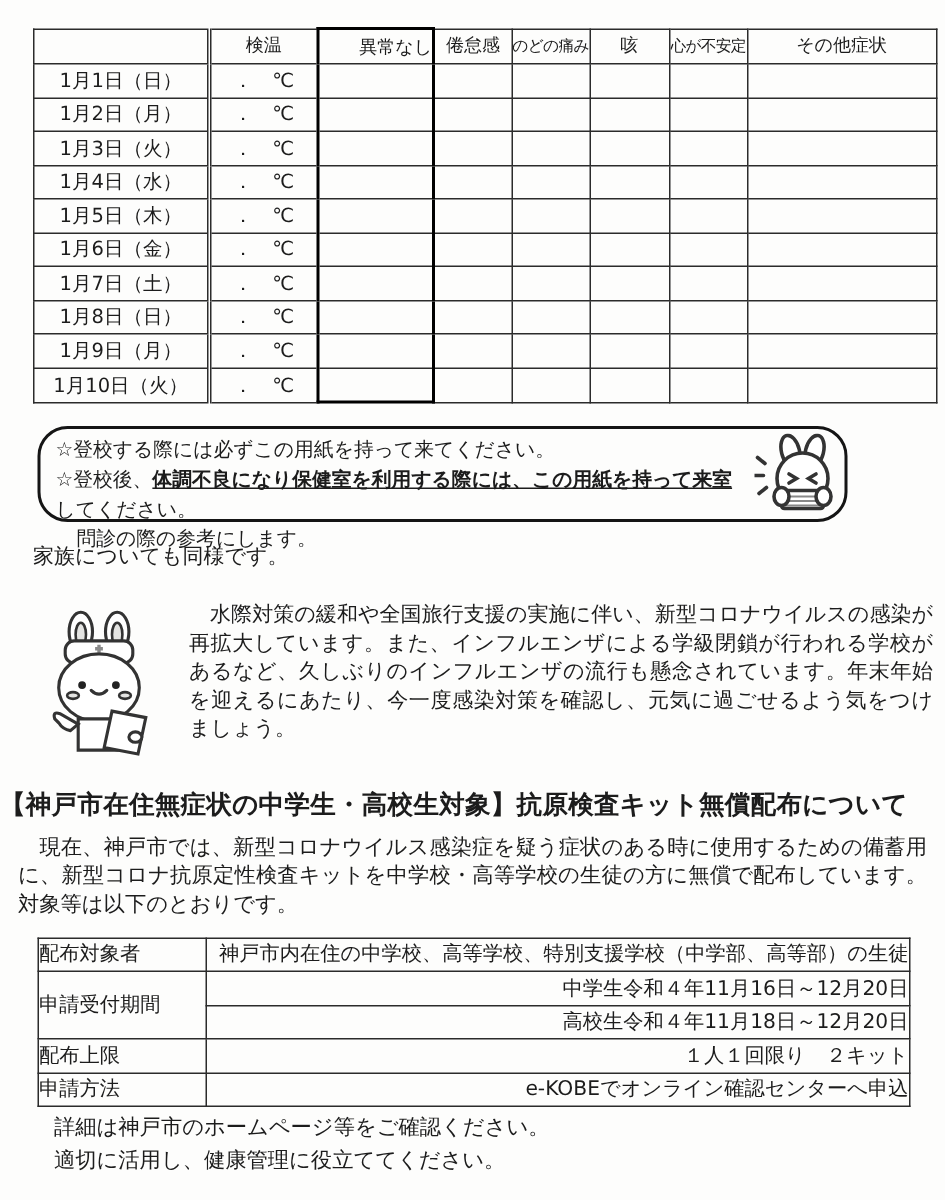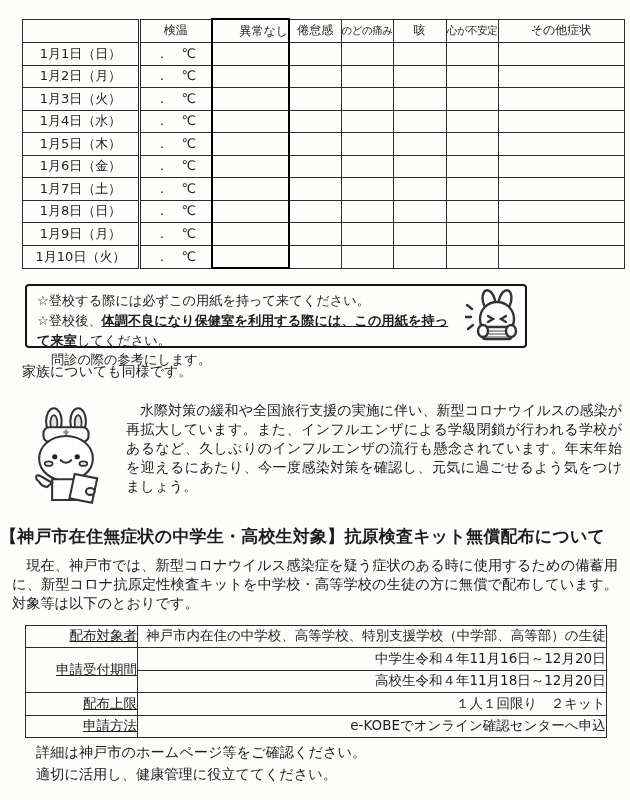--- a/index.html
+++ b/index.html
@@ -21,26 +21,26 @@
   table.health td { height:21.5px; font-size:13px; }
   table.health .small { font-size:10.5px; letter-spacing:-0.5px; }
   table.health td.date { font-size:13px;text-align:center; }
   table.health .tempcol { border-left:3px double #2b2b2b; }
   table.health .abn { border-left:2.5px solid #000; border-right:2.5px solid #000;padding-left:27px; }
   table.health .abn-top { border-top:2.5px solid #000; }
   table.health .abn-bot { border-bottom:2.5px solid #000; }
   
   .notice-box {
     position:relative; box-sizing:border-box;
-    margin:15px 0 0 25px; width:502px; height:64px;
-    border:2px solid #151515; border-radius:4px;
+    margin:15px 0 0 25px; width:540px; height:64px;
+    border:2px solid #151515; border-radius:20px;
     padding:5px 64px 0 10px; font-size:13.2px; line-height:1.5;
   }
   .notice-box .ul { font-weight:bold; text-decoration:underline; }
-  .notice-box .indent { padding-left:14px; }
+  .notice-box .indent { padding-left:14px;font-family:Liberation Mono, monospace; }
   .notice-rabbit { position:absolute; right:2px; top:3px; }
   
   .warning { margin:12px 0 0 8px; font-size:14px; line-height:1.65; }
   .warning .l2 { padding-left:14px; }
   
   .info-row { display:flex; margin:16px 0 0 14px; }
   .info-row .rabbit-wrap { width:108px; flex:0 0 108px; padding-top:4px; }
   .info-row p {
     margin:2px 8px 0 4px; width:498px; font-size:14px;
     line-height:1.35; text-align:justify;
@@ -52,21 +52,21 @@
   }
   .kit-para { margin:8px 12px 0 12px; font-size:14.2px; line-height:1.33; text-align:justify; }
   table.kit {
     border-collapse:collapse; table-layout:fixed;
     margin:12px 0 0 25px;
   }
   table.kit td {
     border:1.5px solid #2b2b2b; height:21.5px; font-size:13.5px;
     padding:0 0 0 8px; white-space:nowrap; overflow:hidden;text-align:right;
   }
-  table.kit td.lbl { text-align:right; padding:0;text-decoration:underline; }
+  table.kit td.lbl { text-align:left; padding:0; }
   table.kit .subkey { display:inline-block; width:72px; }
   .kit-footer { margin:4px 0 0 36px; font-size:14.2px; line-height:1.5; }
   svg .ln { fill:none; stroke:#333; stroke-width:2.4; stroke-linecap:round; }
   svg .fw { fill:#fff; stroke:#333; stroke-width:2.4; }
   svg .fg { fill:#e4e4e2; stroke:#333; stroke-width:2; }
 </style>
 </head>
 <body>
 
 <table class="health">

